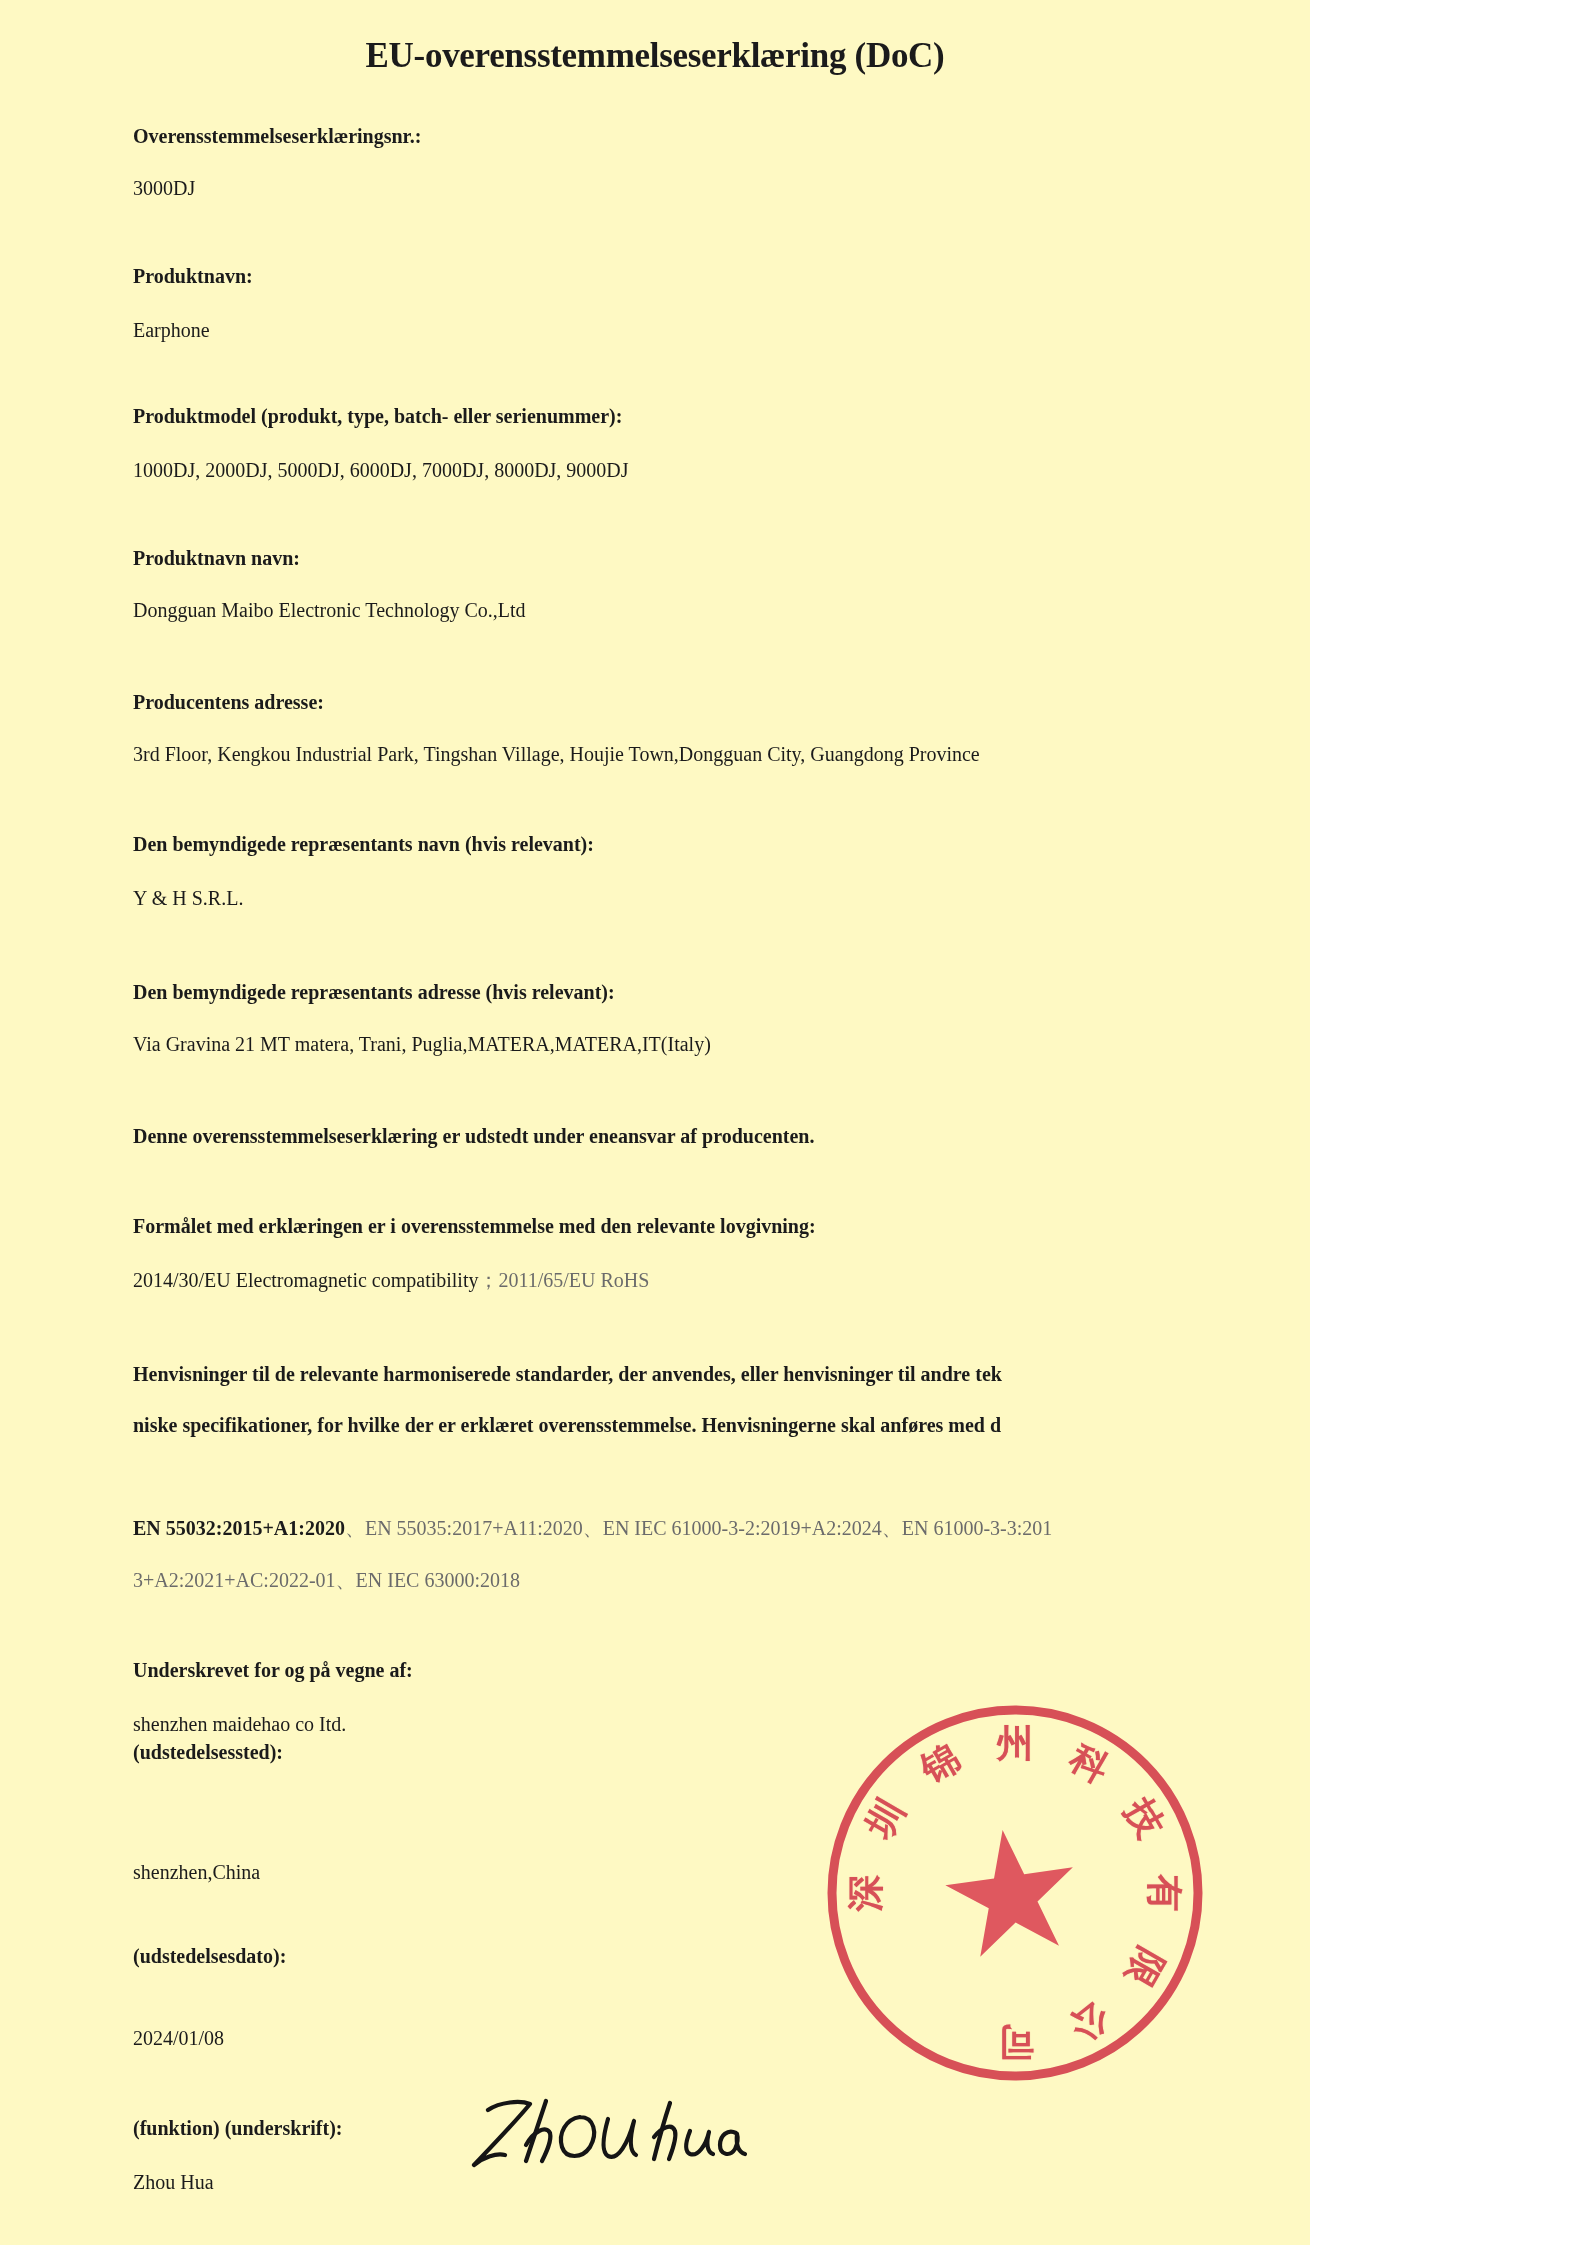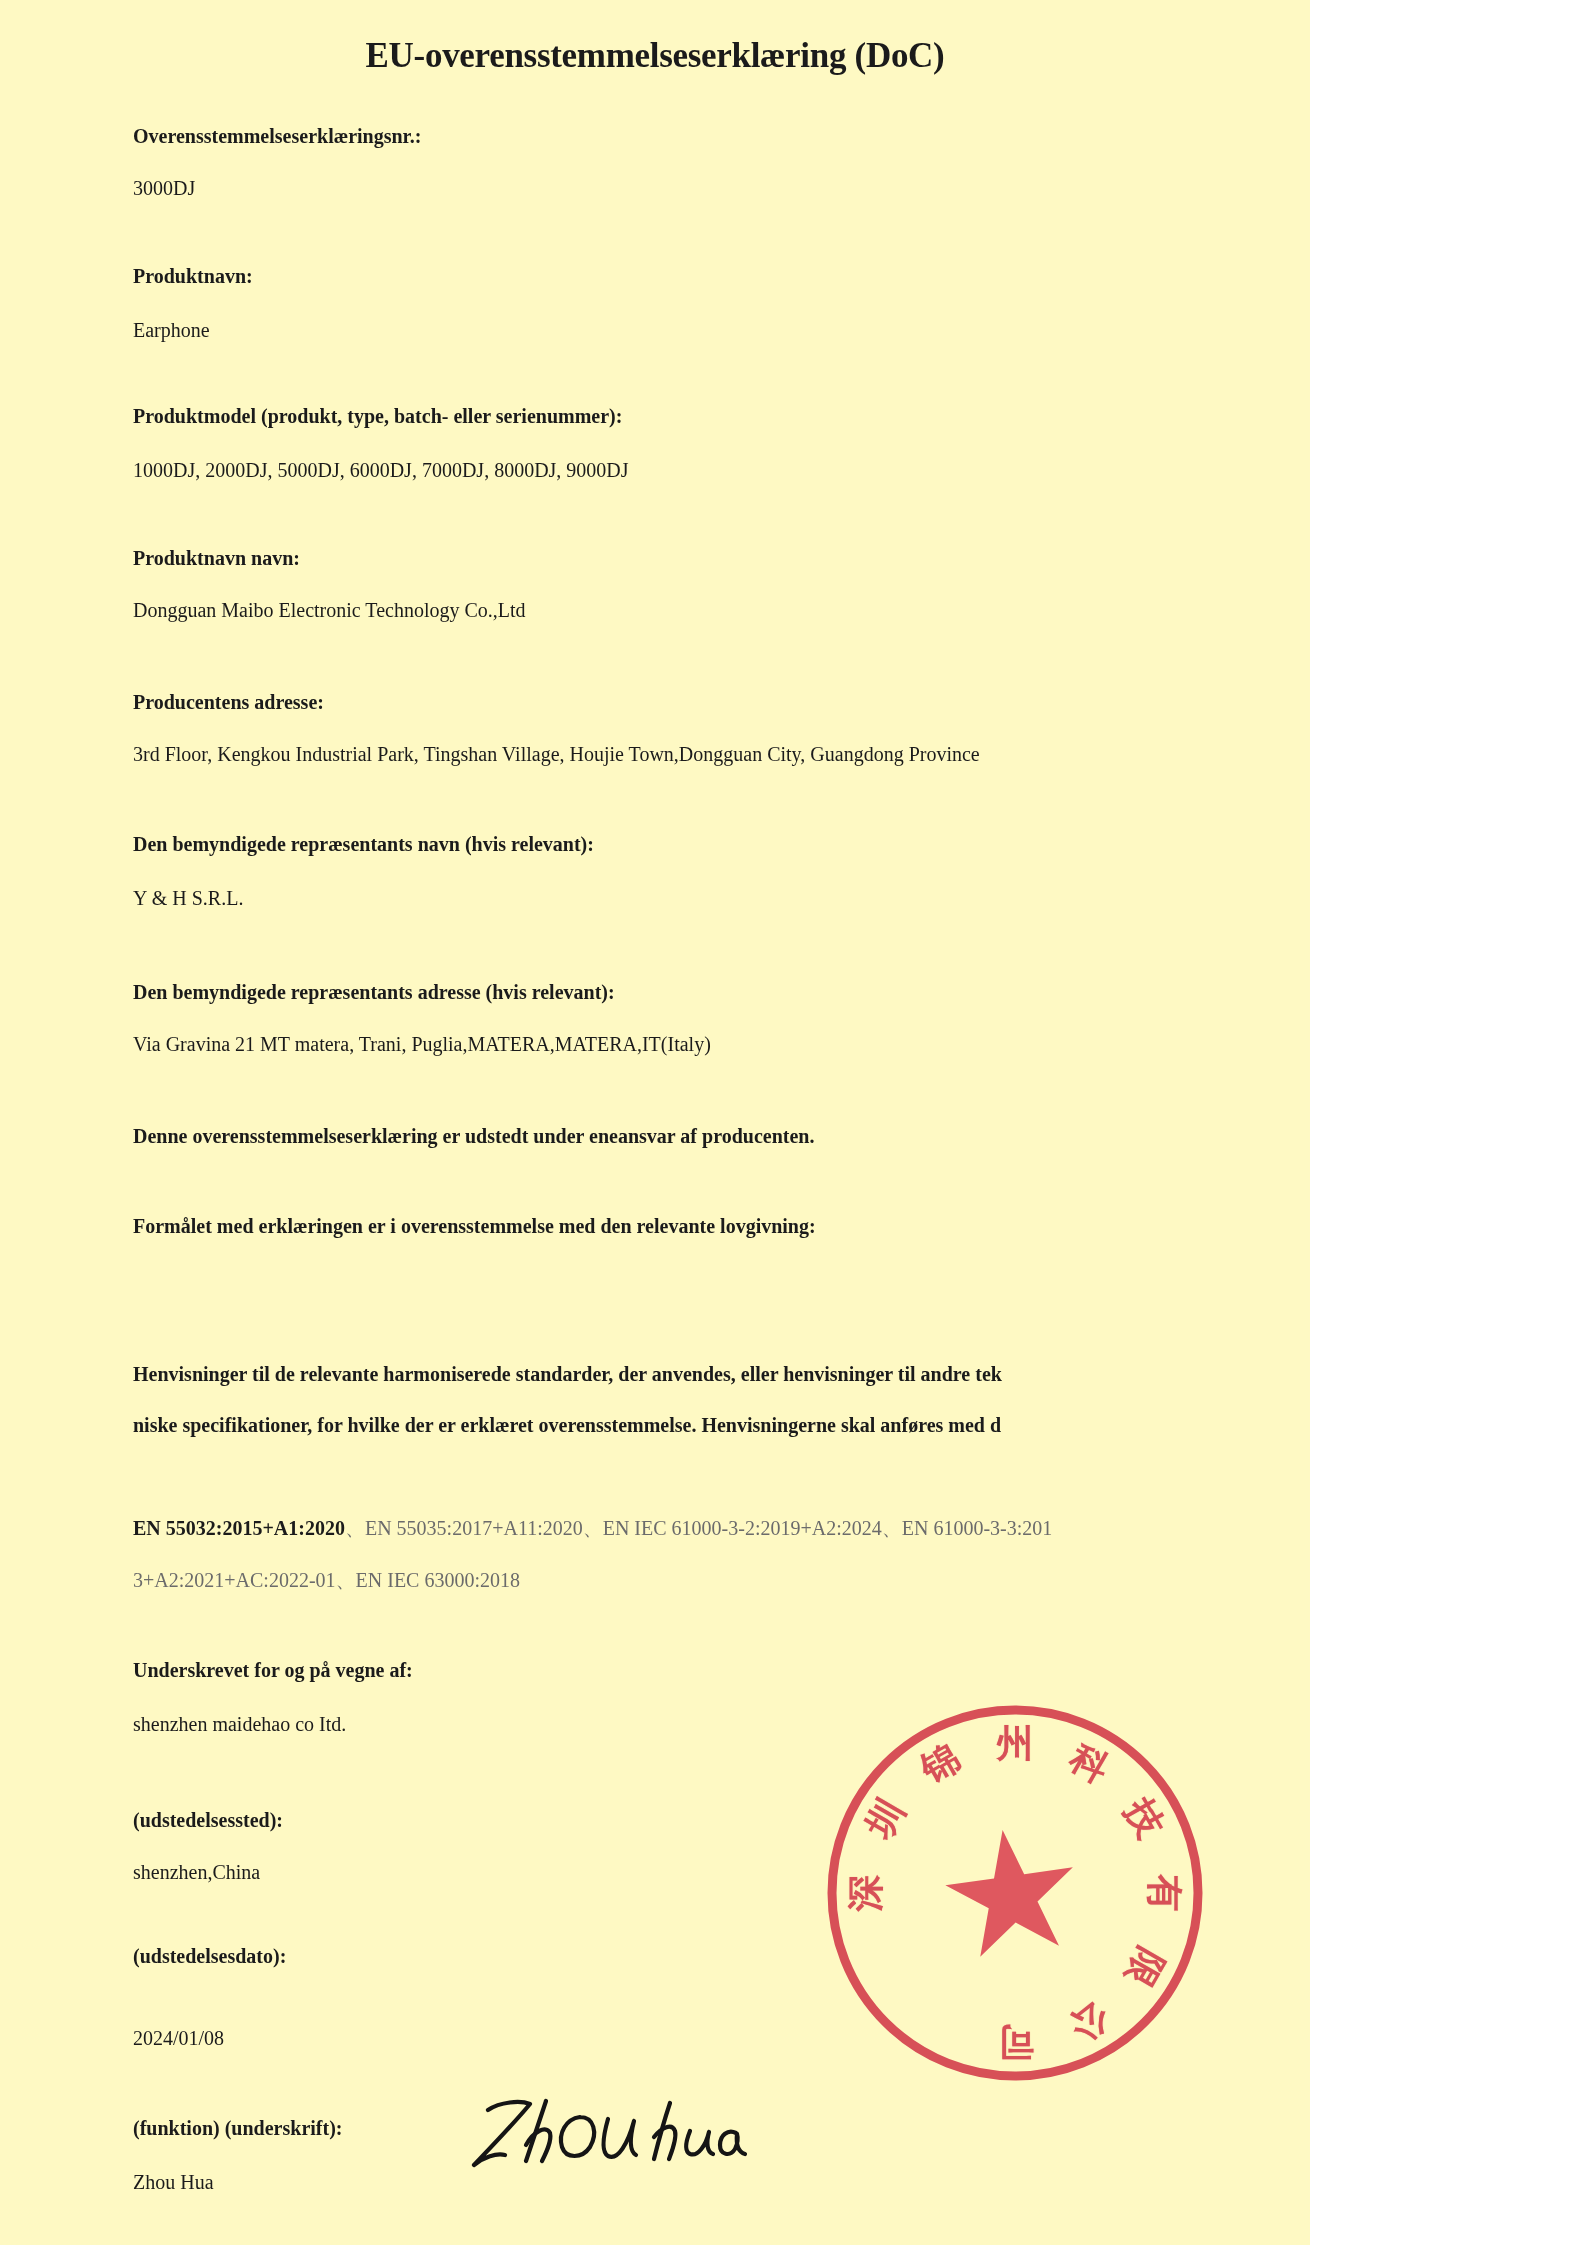--- a/index.html
+++ b/index.html
@@ -79,33 +79,36 @@
 
   <div class="line label" style="top:832px">Den bemyndigede repræsentants navn (hvis relevant):</div>
   <div class="line" style="top:886px">Y &amp; H S.R.L.</div>
 
   <div class="line label" style="top:980px">Den bemyndigede repræsentants adresse (hvis relevant):</div>
   <div class="line" style="top:1032px">Via Gravina 21 MT matera, Trani, Puglia,MATERA,MATERA,IT(Italy)</div>
 
   <div class="line label" style="top:1124px">Denne overensstemmelseserklæring er udstedt under eneansvar af producenten.</div>
 
   <div class="line label" style="top:1214px">Formålet med erklæringen er i overensstemmelse med den relevante lovgivning:</div>
+  <div class="line" style="top:1268px">
+    <span>2014/30/EU Electromagnetic compatibility</span><span class="muted">；</span><span class="muted">2011/65/EU RoHS</span>
+  </div>
 
   <div class="line label" style="top:1362px">Henvisninger til de relevante harmoniserede standarder, der anvendes, eller henvisninger til andre tek</div>
   <div class="line label" style="top:1413px">niske specifikationer, for hvilke der er erklæret overensstemmelse. Henvisningerne skal anføres med d</div>
 
   <div class="line" style="top:1516px">
     <span class="bold">EN 55032:2015+A1:2020</span><span class="muted">、EN 55035:2017+A11:2020、EN IEC 61000-3-2:2019+A2:2024、EN 61000-3-3:201</span>
   </div>
   <div class="line muted" style="top:1568px">3+A2:2021+AC:2022-01、EN IEC 63000:2018</div>
 
   <div class="line label" style="top:1658px">Underskrevet for og på vegne af:</div>
   <div class="line" style="top:1712px">shenzhen maidehao co Itd.</div>
 
-  <div class="line label" style="top:1808px">(udstedelsessted):</div>
+  <div class="line label" style="top:1740px">(udstedelsessted):</div>
   <div class="line" style="top:1860px">shenzhen,China</div>
 
   <div class="line label" style="top:1944px">(udstedelsesdato):</div>
   <div class="line" style="top:2026px">2024/01/08</div>
 
   <div class="line label" style="top:2116px">(funktion) (underskrift):</div>
   <div class="line" style="top:2170px">Zhou Hua</div>
 
   <div class="signature" aria-label="ZhOU Hua">
     <svg width="292" height="78" viewBox="0 0 292 78" fill="none" stroke="#151515" stroke-width="4.2" stroke-linecap="round" stroke-linejoin="round">

